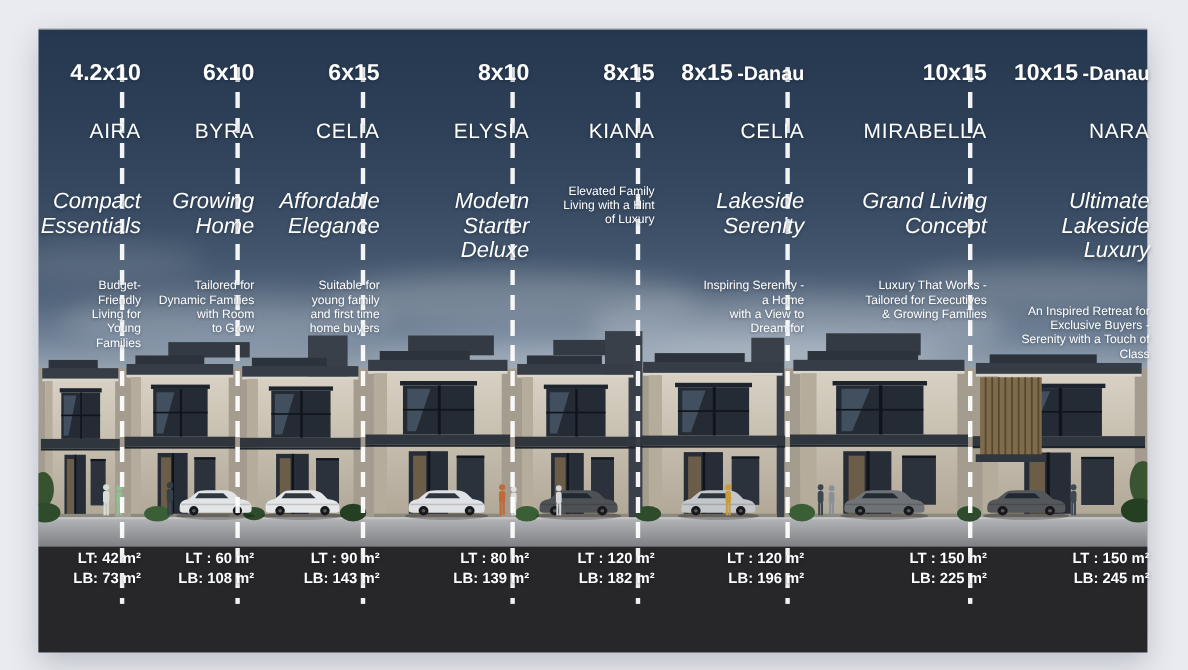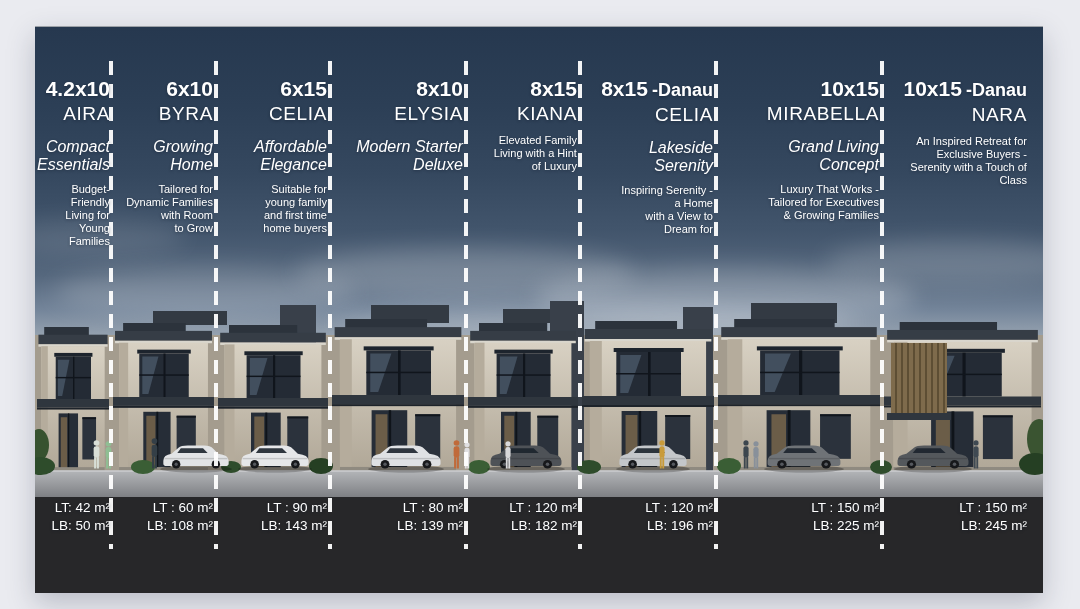--- a/index.html
+++ b/index.html
@@ -22,39 +22,40 @@
   .divider{
     position:absolute;top:34px;height:488px;width:4px;margin-left:-2px;z-index:3;
     background:repeating-linear-gradient(180deg,#ffffff 0 14px,transparent 14px 23px);
     opacity:.94;
   }
   .d1{left:76px}.d2{left:181px}.d3{left:295px}.d4{left:431px}
   .d5{left:545px}.d6{left:681px}.d7{left:847px}
   .cols{position:absolute;inset:0;display:flex;z-index:4;}
   .col{
     box-sizing:border-box;display:flex;flex-direction:column;align-items:flex-end;
-    text-align:right;color:#fff;padding:50px 7px 58px 2px;
+    text-align:right;color:#fff;padding:28px 7px 58px 2px;
     text-shadow:0 1px 3px rgba(15,25,40,.45);
+    gap:28px;
   }
   .col:nth-child(1){flex:0 0 76px;padding-right:5px;}
   .col:nth-child(2){flex:0 0 105px;}
   .col:nth-child(3){flex:0 0 114px;}
   .col:nth-child(4){flex:0 0 136px;}
   .col:nth-child(5){flex:0 0 114px;}
   .col:nth-child(6){flex:0 0 136px;}
   .col:nth-child(7){flex:0 0 166px;}
   .col:nth-child(8){flex:0 0 161px;padding-right:20px;}
   .size-row{display:flex;align-items:baseline;gap:4px;white-space:nowrap;}
   .size{font-size:21px;font-weight:700;line-height:1.1;}
   .suffix{font-size:18px;font-weight:700;}
   .suffix:empty{display:none;}
   .name{font-size:19px;letter-spacing:.6px;line-height:1.15;margin-top:3px;}
-  .tagline{font-style:italic;font-size:16px;line-height:1.13;margin-top:13px;white-space:pre-line;}
+  .tagline{font-style:italic;font-size:20px;line-height:1.13;margin-top:13px;white-space:pre-line;}
   .desc{font-size:11px;line-height:1.18;margin-top:9px;white-space:pre-line;}
-  .areas{margin-top:auto;font-size:13.5px;font-weight:400;line-height:1.35;white-space:nowrap;}
+  .areas{margin-top:auto;font-size:13.5px;font-weight:700;line-height:1.35;white-space:nowrap;}
 </style>
 </head>
 <body>
 
 <div class="card">
 
   <svg class="scene" width="1008" height="320" viewBox="0 0 1008 320" preserveAspectRatio="none">
     <defs>
       <linearGradient id="facadeGrad" x1="0" y1="0" x2="0" y2="1">
         <stop offset="0" stop-color="#d8d1c3"></stop>
@@ -213,21 +214,21 @@
       <div class="name">AIRA</div>
       <div class="tagline">Compact
 Essentials</div>
       <div class="desc">Budget-
 Friendly
 Living for
 Young
 Families</div>
       <div class="areas">
         <div>LT: 42 m²</div>
-        <div>LB: 50 m²</div>
+        <div>LB: 73 m²</div>
       </div>
     </div>
 
     <div class="col">
       <div class="size-row">
         <span class="size">6x10</span>
 
       </div>
       <div class="name">BYRA</div>
       <div class="tagline">Growing
@@ -323,20 +324,22 @@
         <div>LB: 225 m²</div>
       </div>
     </div>
 
     <div class="col">
       <div class="size-row">
         <span class="size">10x15</span>
         <span class="suffix">-Danau</span>
       </div>
       <div class="name">NARA</div>
+      <div class="tagline">Ultimate
+Lakeside Luxury</div>
       <div class="desc">An Inspired Retreat for
 Exclusive Buyers -
 Serenity with a Touch of
 Class</div>
       <div class="areas">
         <div>LT : 150 m²</div>
         <div>LB: 245 m²</div>
       </div>
     </div>
 

